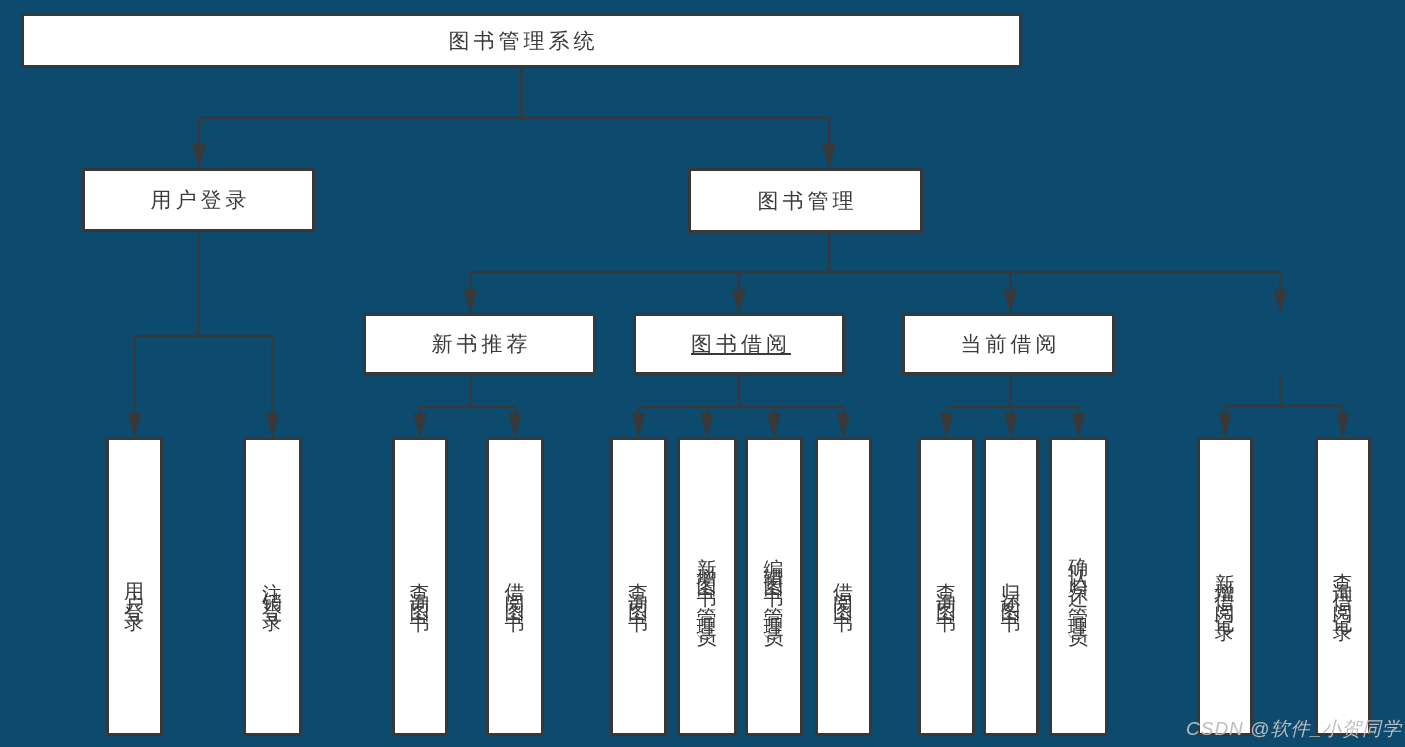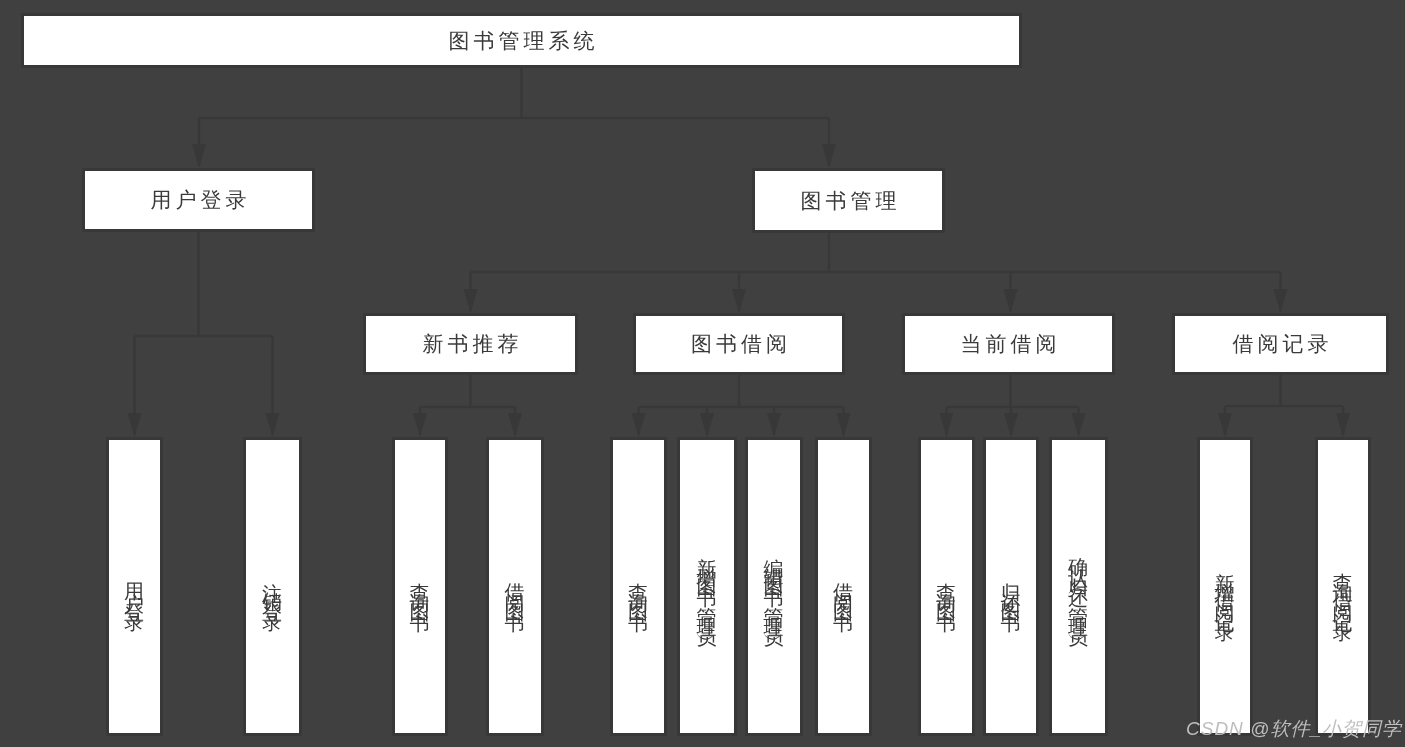--- a/index.html
+++ b/index.html
@@ -1,19 +1,19 @@
 <!DOCTYPE html>
 <html><head>
 <meta charset="utf-8">
 <style>
   html,body{margin:0;padding:0;background:#ffffff;}
   #canvas{
     position:relative;
     width:1405px;height:747px;
-    background:#404040;
+    background:#0c4a6e;
     font-family:"Liberation Sans","DejaVu Sans",sans-serif;
     overflow:hidden;
   }
   #connector-svg{position:absolute;left:0;top:0;z-index:1;}
   .node{
     position:absolute;
     box-sizing:border-box;
     border:3px solid #383838;
     background:#ffffff;
     color:#3a3a3a;
@@ -25,25 +25,25 @@
     writing-mode:vertical-rl;
     font-size:20px;
     letter-spacing:10px;
     line-height:1;
     white-space:nowrap;
   }
   
   .n-root{left:21px;top:13px;width:1001px;height:55px;}
   
   .n-user-login{left:82px;top:168px;width:233px;height:64px;}
-  .n-book-mgmt{left:752px;top:168px;width:193px;height:65px;}
+  .n-book-mgmt{left:688px;top:168px;width:235px;height:65px;}
   
   .n-mid{top:313px;height:62px;}
-  .n-new-book{left:363px;width:215px;}
-  .n-book-borrow{left:633px;width:212px;}
+  .n-new-book{left:363px;width:233px;}
+  .n-book-borrow{left:633px;width:212px;text-decoration:underline;}
   .n-current-borrow{left:902px;width:213px;}
   .n-borrow-records{left:1172px;width:217px;}
   
   .n-leaf{top:437px;height:299px;}
   .n-l-login{left:106px;width:57px;}
   .n-l-logout{left:243px;width:59px;}
   .n-l-nbr-query{left:392px;width:56px;}
   .n-l-nbr-borrow{left:486px;width:58px;}
   .n-l-bb-query{left:610px;width:57px;}
   .n-l-bb-add{left:677px;width:60px;}
@@ -97,21 +97,20 @@
     </svg>
 
   <div class="node hbox n-root">图书管理系统</div>
 
   <div class="node hbox n-user-login">用户登录</div>
   <div class="node hbox n-book-mgmt">图书管理</div>
 
   <div class="node hbox n-mid n-new-book">新书推荐</div>
   <div class="node hbox n-mid n-book-borrow">图书借阅</div>
   <div class="node hbox n-mid n-current-borrow">当前借阅</div>
-  <div class="node hbox n-mid n-borrow-records">借阅记录</div>
 
   <div class="node vbox n-leaf n-l-login">
     <span>用户登录</span>
   </div>
   <div class="node vbox n-leaf n-l-logout">
     <span>注销登录</span>
   </div>
 
   <div class="node vbox n-leaf n-l-nbr-query">
     <span>查询图书</span>

